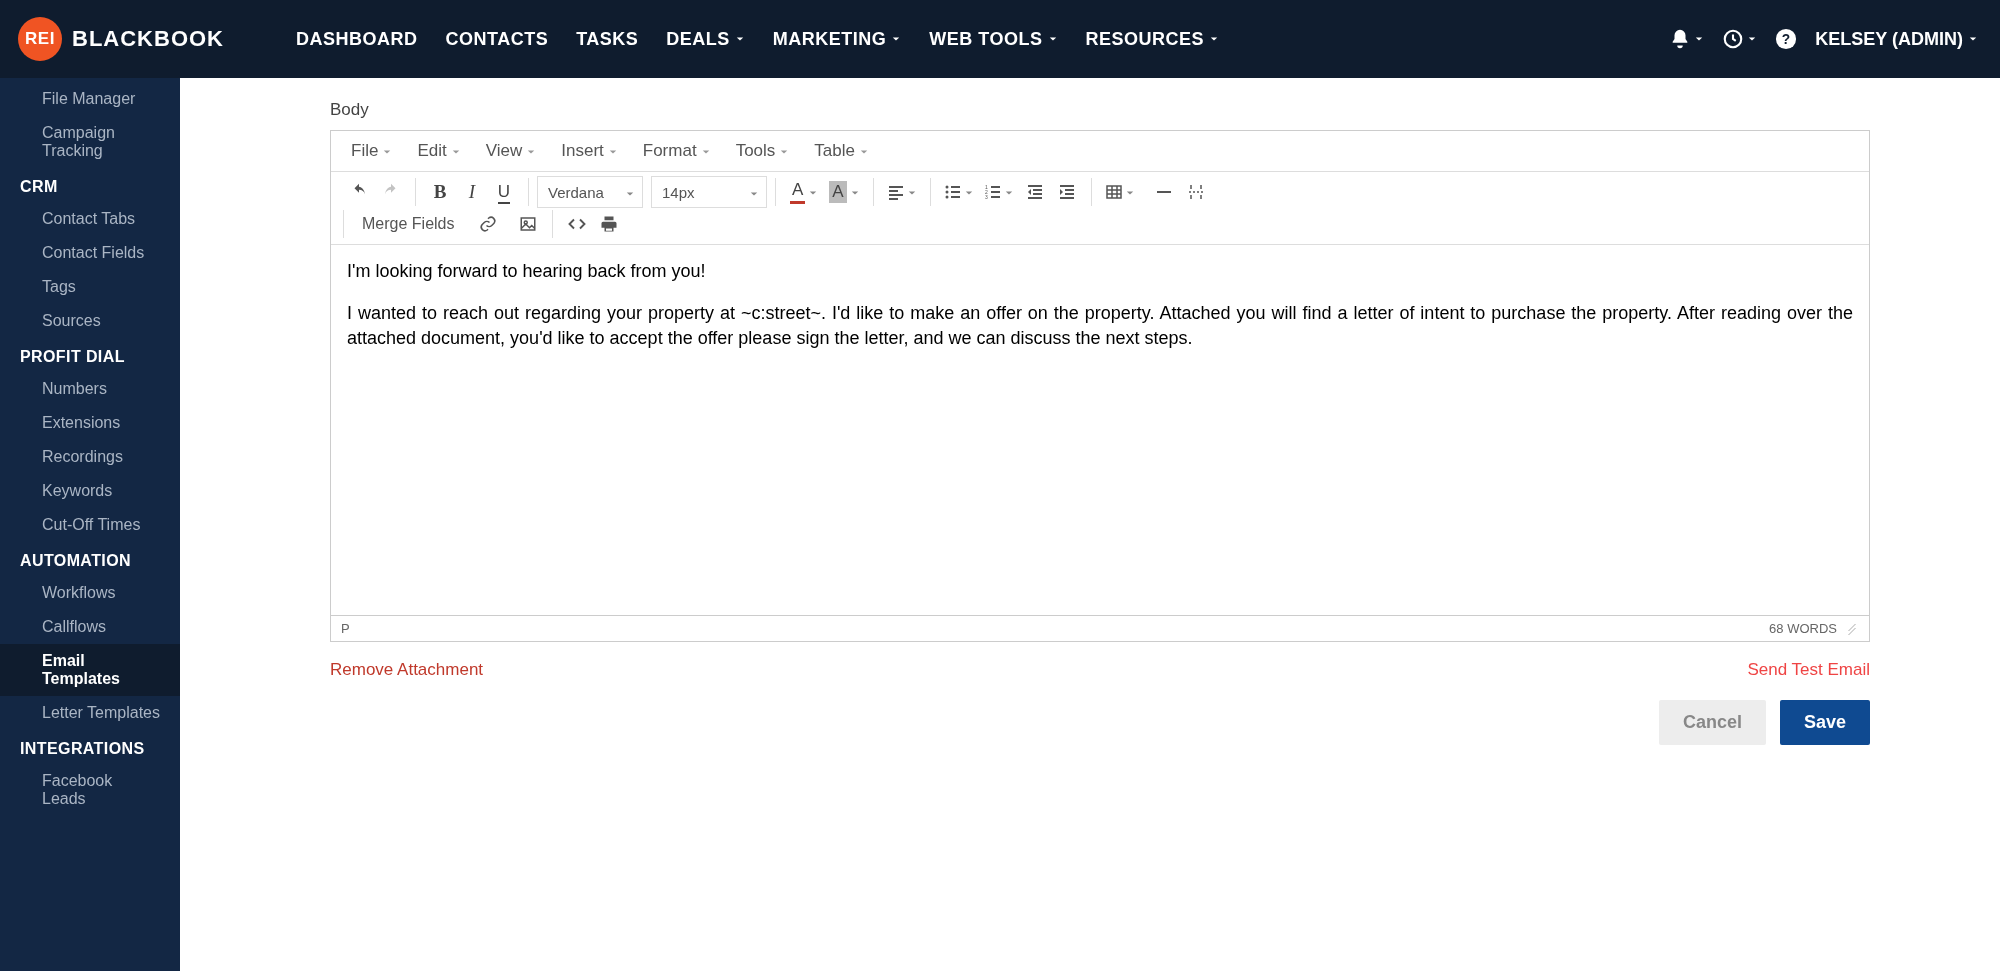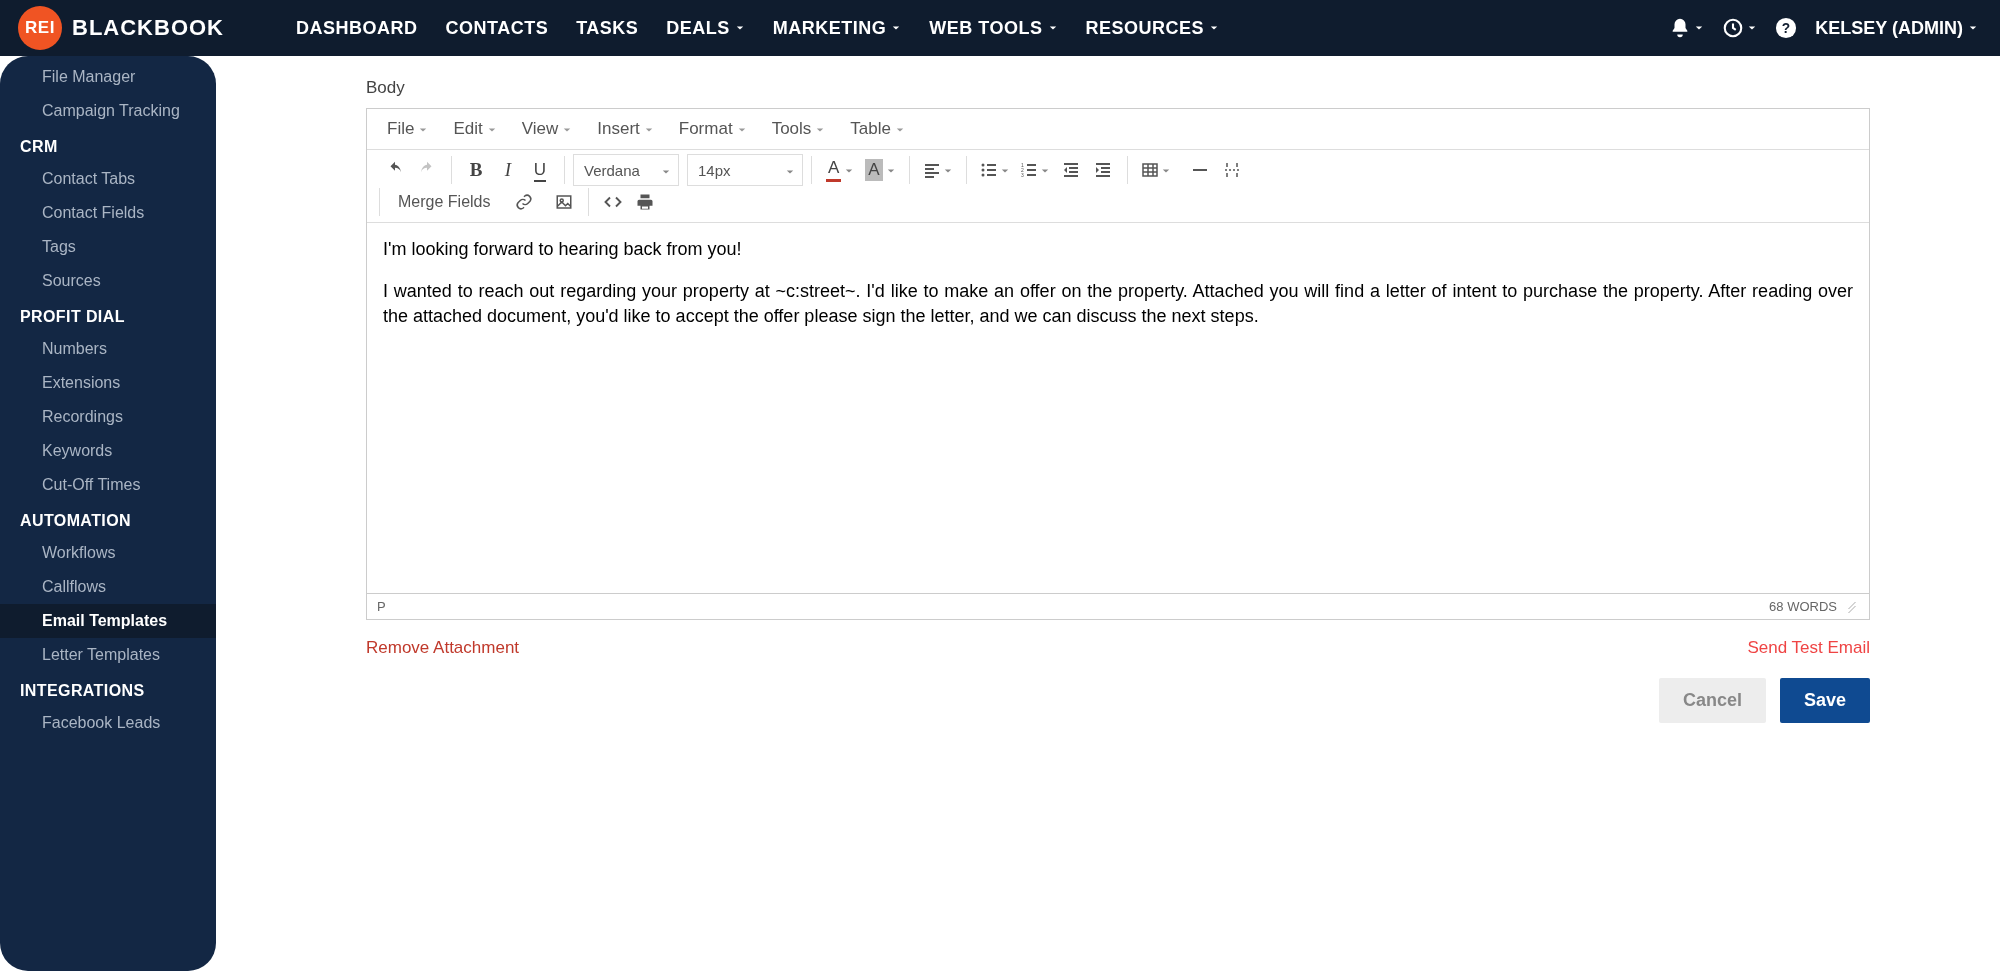--- a/index.html
+++ b/index.html
@@ -1,21 +1,21 @@
 <!DOCTYPE html>
 <html><head>
 <meta charset="utf-8">
 <style>
   * { box-sizing: border-box; margin: 0; padding: 0; }
   html, body { height: 100%; font-family: -apple-system, BlinkMacSystemFont, "Segoe UI", Arial, sans-serif; }
   body { display: flex; flex-direction: column; background: #fff; }
 
   
   .topnav {
-    height: 56px;
+    height: 78px;
     background: #0f1c2e;
     display: flex;
     align-items: center;
     color: #fff;
     padding: 0 22px 0 18px;
   }
   .logo { display: flex; align-items: center; gap: 10px; }
   .logo-badge {
     width: 44px; height: 44px; border-radius: 50%;
     background: #f05423; display: flex; align-items: center; justify-content: center;
@@ -29,24 +29,23 @@
   }
   .nav-right { margin-left: auto; display: flex; align-items: center; gap: 18px; }
   .icon-wrap { display: flex; align-items: center; gap: 4px; cursor: pointer; }
   .nav-user { font-size: 18px; font-weight: 700; display: flex; align-items: center; gap: 6px; cursor: pointer; }
   .chev-sm { width: 9px; height: 9px; display: inline-block; }
   .chev-sm svg, .icon-wrap svg, .nav-user svg { display: block; }
 
   
   .shell { display: flex; flex: 1; min-height: 0; }
   .sidebar {
-    width: 216px; background: #132744; color: #9aa6b6;
+    width: 180px; background: #132744; color: #9aa6b6;
     overflow-y: auto; font-size: 16px;
     padding-top: 4px;
-    border-radius: 28px;
   }
   .side-heading {
     color: #fff; font-weight: 700; font-size: 16px; letter-spacing: .4px;
     padding: 10px 20px 6px;
   }
   .side-item {
     padding: 8px 20px 8px 42px; cursor: pointer; color: #aab5c4;
   }
   .side-item.active {
     background: #0f1c2e; color: #fff; font-weight: 700;

